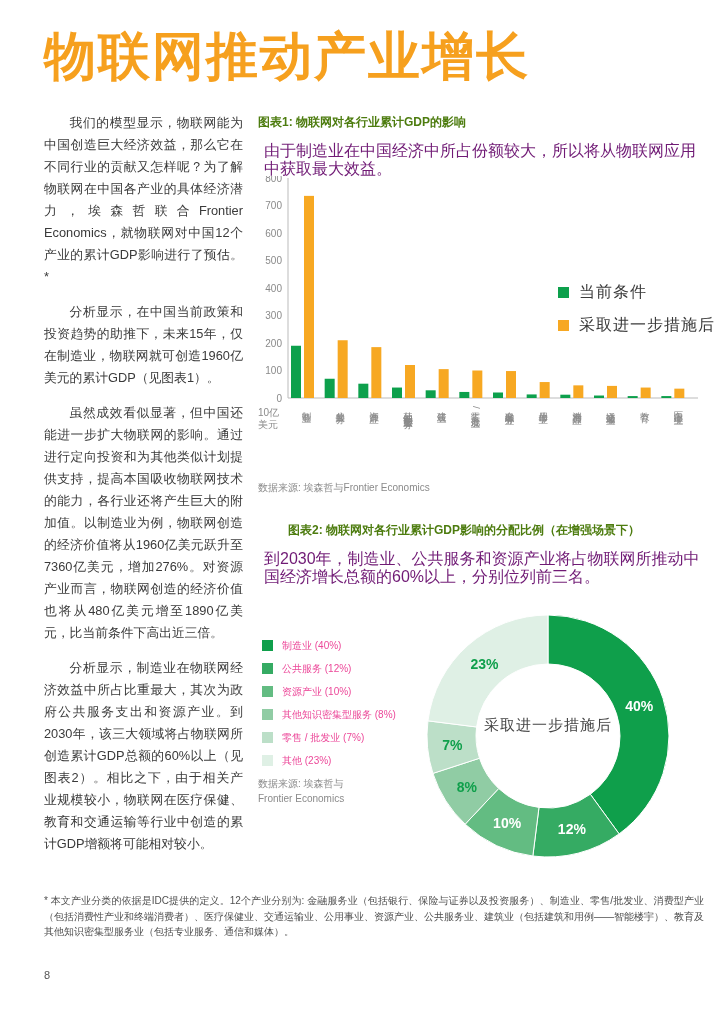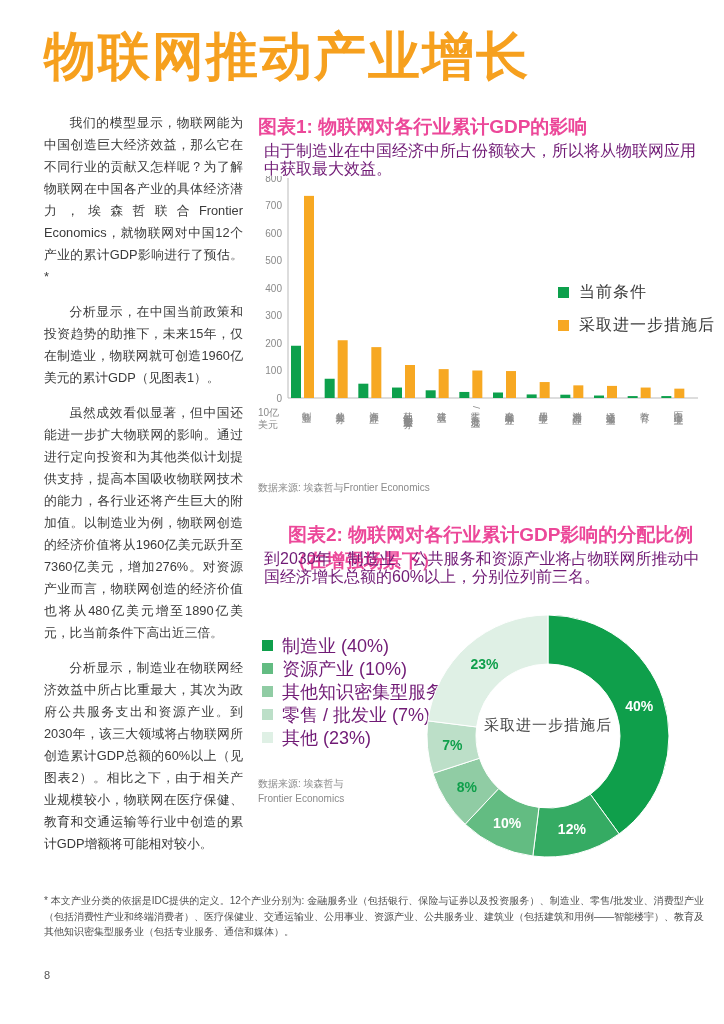--- a/index.html
+++ b/index.html
@@ -16,21 +16,21 @@
     line-height:52px;
   }
   
   .left-col {
     position:absolute; left:44px; top:112px; width:199px;
     font-size:12.8px; line-height:22px; color:#3a3a3a; text-align:justify;
   }
   .left-col p { text-indent:2em; margin-bottom:13px; }
   
   .right-col { position:absolute; left:258px; top:0; width:442px; }
-  .fig-title { position:absolute; left:0; width:442px; font-size:19px; font-weight:bold; color:#ec4899; }
+  .fig-title { position:absolute; left:0; width:442px; font-size:12px; font-weight:bold; color:#4d7c0f; }
   .fig-desc  { position:absolute; left:6px; width:442px; font-size:16px; line-height:18px; color:#701a75; }
   .fig-source{ position:absolute; left:0; font-size:10px; color:#8a8a8a; line-height:15px; }
   #fig1-title { top:114px; }
   #fig1-desc  { top:142px; }
   #fig1-source{ top:480px; }
   #fig2-title { top:522px;padding-left:30px; }
   #fig2-desc  { top:550px; }
   #fig2-source{ top:776px; }
   
   #chart1 { position:absolute; left:0; top:176px; width:442px; height:306px; }
@@ -53,21 +53,21 @@
   .bar-legend-item .lbl { font-size:16px; color:#3a3a3a; letter-spacing:1px; white-space:nowrap; }
   
   #donut-wrap { position:absolute; left:166px; top:612px; width:248px; height:248px; }
   .donut-center {
     position:absolute; left:52px; top:104px; width:144px; text-align:center;
     font-size:15px; color:#444444; letter-spacing:1px;
   }
   #donut-legend { position:absolute; left:4px; top:634px; }
   .donut-legend-item { display:flex; align-items:center; height:23px; }
   .donut-legend-item .sq { width:11px; height:11px; margin-right:9px; flex:0 0 auto; }
-  .donut-legend-item .lbl { font-size:18px; color:#701a75; white-space:nowrap; }
+  .donut-legend-item .lbl { font-size:10px; color:#ec4899; white-space:nowrap; }
   
   .footnote {
     position:absolute; left:44px; top:893px; width:660px;
     font-size:10px; line-height:15.5px; color:#4f4f4f; text-align:justify;
   }
   .page-number { position:absolute; left:44px; top:969px; font-size:11px; color:#555555; }
 </style>
 </head>
 <body>
 
@@ -183,20 +183,24 @@
 
     <div id="fig2-title" class="fig-title">图表2: 物联网对各行业累计GDP影响的分配比例（在增强场景下）</div>
     <div id="fig2-desc" class="fig-desc">到2030年，制造业、公共服务和资源产业将占物联网所推动中国经济增长总额的60%以上，分别位列前三名。</div>
 
     <div id="donut-legend">
         <div class="donut-legend-item">
           <span class="sq" style="background: rgb(15, 159, 75);"></span>
           <span class="lbl">制造业 (40%)</span>
         </div>
         <div class="donut-legend-item">
+          <span class="sq" style="background: rgb(53, 171, 99);"></span>
+          <span class="lbl">公共服务 (12%)</span>
+        </div>
+        <div class="donut-legend-item">
           <span class="sq" style="background: rgb(99, 188, 130);"></span>
           <span class="lbl">资源产业 (10%)</span>
         </div>
         <div class="donut-legend-item">
           <span class="sq" style="background: rgb(144, 204, 164);"></span>
           <span class="lbl">其他知识密集型服务 (8%)</span>
         </div>
         <div class="donut-legend-item">
           <span class="sq" style="background: rgb(188, 223, 200);"></span>
           <span class="lbl">零售 / 批发业 (7%)</span>

